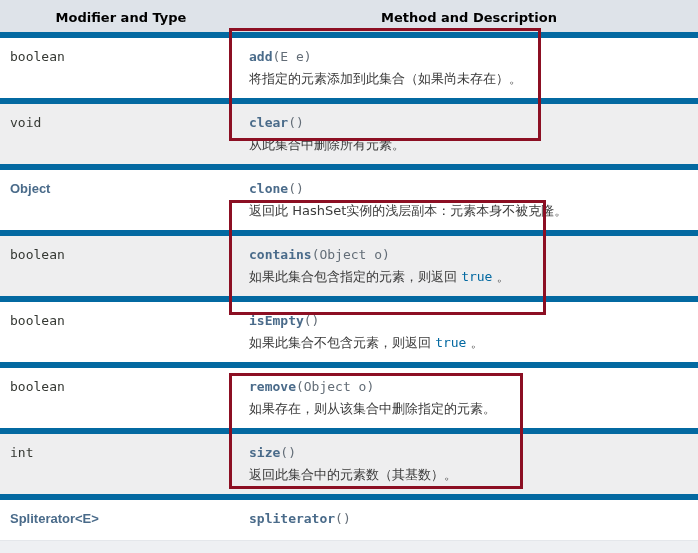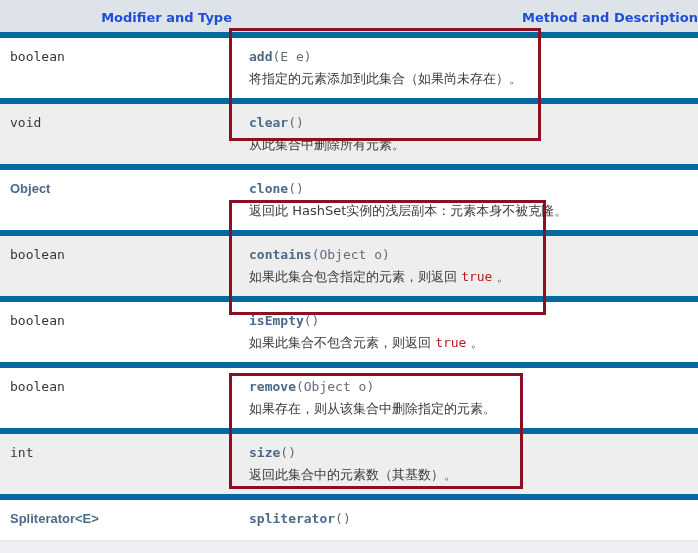--- a/index.html
+++ b/index.html
@@ -27,22 +27,22 @@
   table.api {
     width: 698px;
     border-collapse: collapse;
     table-layout: fixed;
   }
   table.api col.c1 { width: 232px; }
   table.api col.c2 { width: 466px; }
 
   thead th {
     background: #dee3e9;
-    color: #1d4ed8;
-    text-align: right;
+    color: #000000;
+    text-align: center;
     font-weight: bold;
     font-size: 13px;
     font-family: "DejaVu Sans", sans-serif;
     padding: 6px 0 7px 10px;
     border: none;
     height: 26px;
     vertical-align: middle;
     line-height: 14px;
   }
   thead th.th2 { padding-left: 8px; }
@@ -88,21 +88,21 @@
   .dtext {
     display: block;
     font-family: "DejaVu Sans", sans-serif;
     font-size: 13px;
     color: #3a3a3a;
     line-height: 22px;
     letter-spacing: 0px;
   }
   .code {
     font-family: "DejaVu Sans Mono", monospace;
-    color: #b91c1c;
+    color: #0369a1;
   }
 
   
   .hl {
     position: absolute;
     border: 3px solid #8c0f23;
     pointer-events: none;
     z-index: 10;
   }
   #hl-1 { left: 229px; top: 28px; width: 312px; height: 113px; }

